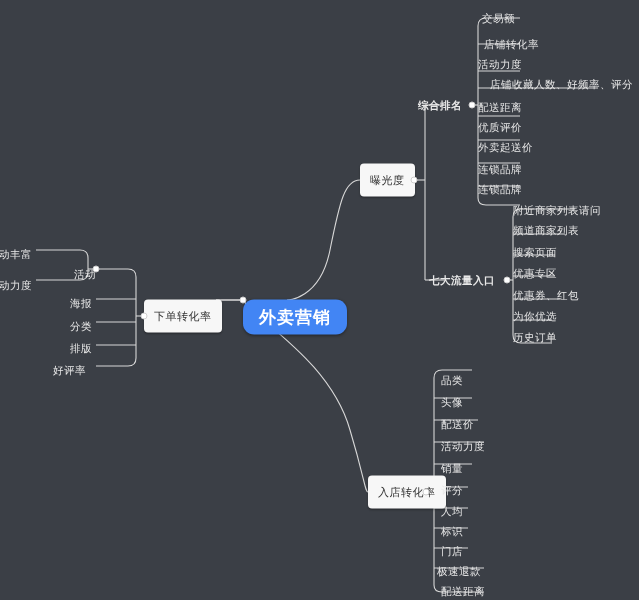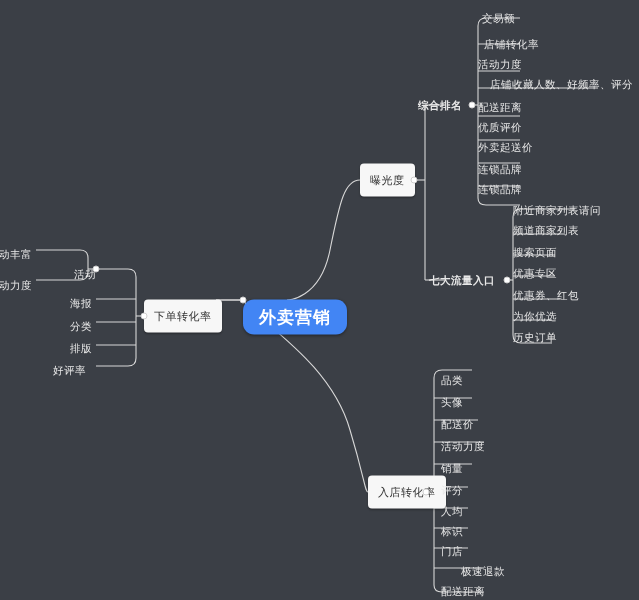--- a/index.html
+++ b/index.html
@@ -192,21 +192,21 @@
 
   <div class="node leaf" style="left:437px; top:380px;">品类</div>
   <div class="node leaf" style="left:437px; top:402px;">头像</div>
   <div class="node leaf" style="left:437px; top:424px;">配送价</div>
   <div class="node leaf" style="left:437px; top:446px;">活动力度</div>
   <div class="node leaf" style="left:437px; top:468px;">销量</div>
   <div class="node leaf" style="left:437px; top:490px;">评分</div>
   <div class="node leaf" style="left:437px; top:511px;">人均</div>
   <div class="node leaf" style="left:437px; top:531px;">标识</div>
   <div class="node leaf" style="left:437px; top:551px;">门店</div>
-  <div class="node leaf" style="left:457px; top:571px;">极速退款</div>
+  <div class="node leaf" style="left:433px; top:571px;">极速退款</div>
   <div class="node leaf" style="left:437px; top:591px;">配送距离</div>
 
   <div class="dot" style="left:243px; top:300px;"></div>
   <div class="dot" style="left:414px; top:180px;"></div>
   <div class="dot" style="left:144px; top:316px;"></div>
   <div class="dot" style="left:426px; top:492px;"></div>
   <div class="dot" style="left:472px; top:105px;"></div>
   <div class="dot" style="left:507px; top:280px;"></div>
   <div class="dot" style="left:96px; top:269px;"></div>
 

